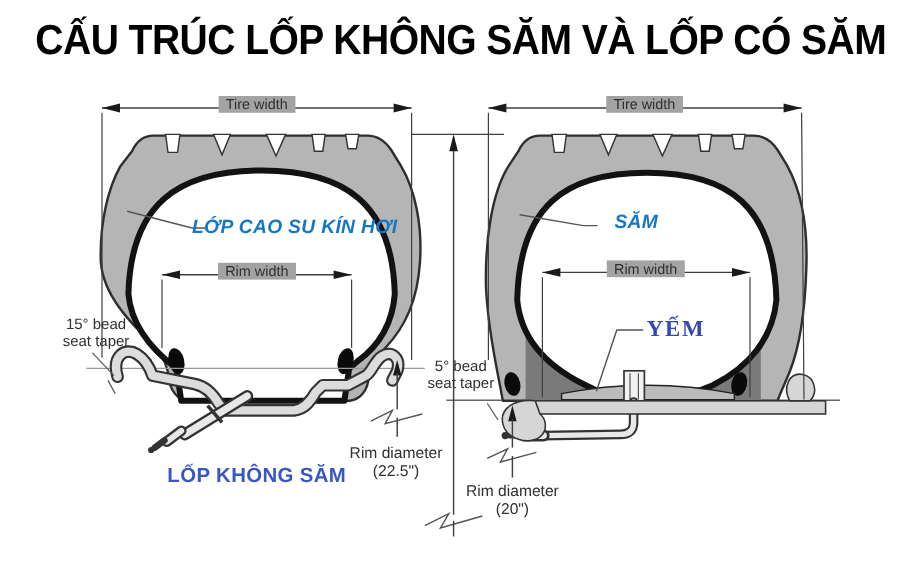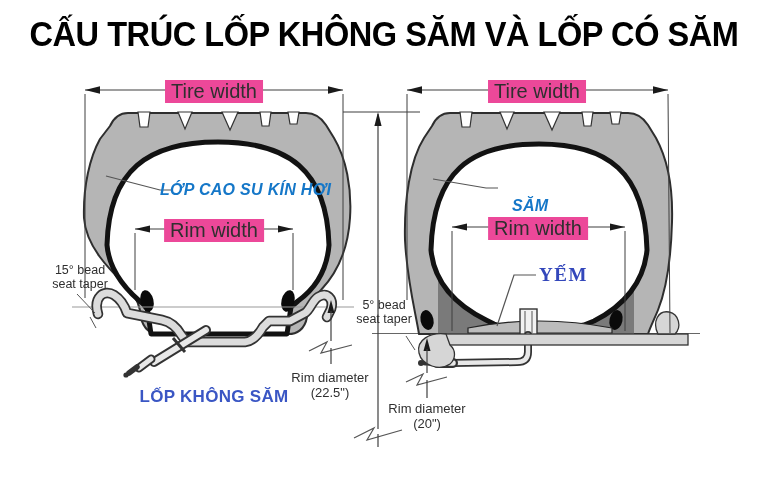--- a/index.html
+++ b/index.html
@@ -3,21 +3,21 @@
 <meta charset="utf-8">
 <style>
   html,body{margin:0;padding:0;background:#fff;}
   .stage{position:relative;width:768px;height:484px;background:#ffffff;overflow:hidden;
          font-family:"Liberation Sans",sans-serif;}
   svg{position:absolute;left:0;top:0;}
   .lbl{position:absolute;white-space:nowrap;color:#2f2f2f;}
   .ctr{transform:translateX(-50%);text-align:center;}
   .title{font-size:35px;font-weight:800;color:#000;letter-spacing:-0.5px;
          transform:translateX(-50%) scaleX(0.93);transform-origin:center top;}
-  .dim{font-size:20px;background:#ec4899;padding:0 6px;}
+  .dim{font-size:12px;background:#a3a3a3;padding:0 6px;}
   .sm{font-size:13px;line-height:15px;}
   .ov{font-size:14px;}
   .blue-i{color:#1577c8;font-weight:bold;font-style:italic;font-size:16px;letter-spacing:0.3px;}
   .cap{color:#3a56c4;font-weight:bold;font-size:17px;letter-spacing:0.3px;}
   .yem{color:#3347bb;font-weight:bold;font-size:19px;letter-spacing:1.5px;
        font-family:"Liberation Serif",serif;}
   .taper{font-size:12.5px;line-height:13.5px;color:#2f2f2f;}
 </style>
 </head>
 <body>
@@ -156,21 +156,21 @@
 
   <div class="lbl title" style="left:50%;top:14px;">CẤU TRÚC LỐP KHÔNG SĂM VÀ LỐP CÓ SĂM</div>
 
   <div class="lbl ctr dim" style="left:214px;top:80px;">Tire width</div>
   <div class="lbl ctr dim" style="left:537px;top:80px;">Tire width</div>
 
   <div class="lbl ctr dim" style="left:214px;top:219px;">Rim width</div>
   <div class="lbl ctr dim" style="left:538px;top:217px;">Rim width</div>
 
   <div class="lbl blue-i" style="left:160px;top:181px;">LỚP CAO SU KÍN HƠI</div>
-  <div class="lbl blue-i" style="left:512px;top:197px;">SĂM</div>
+  <div class="lbl blue-i" style="left:512px;top:177px;">SĂM</div>
   <div class="lbl yem" style="left:539px;top:264px;">YẾM</div>
 
   <div class="lbl ctr taper" style="left:80px;top:264px;">
     <div>15° bead</div>
     <div>seat taper</div>
   </div>
   <div class="lbl ctr taper" style="left:384px;top:299px;">
     <div>5° bead</div>
     <div>seat taper</div>
   </div>

